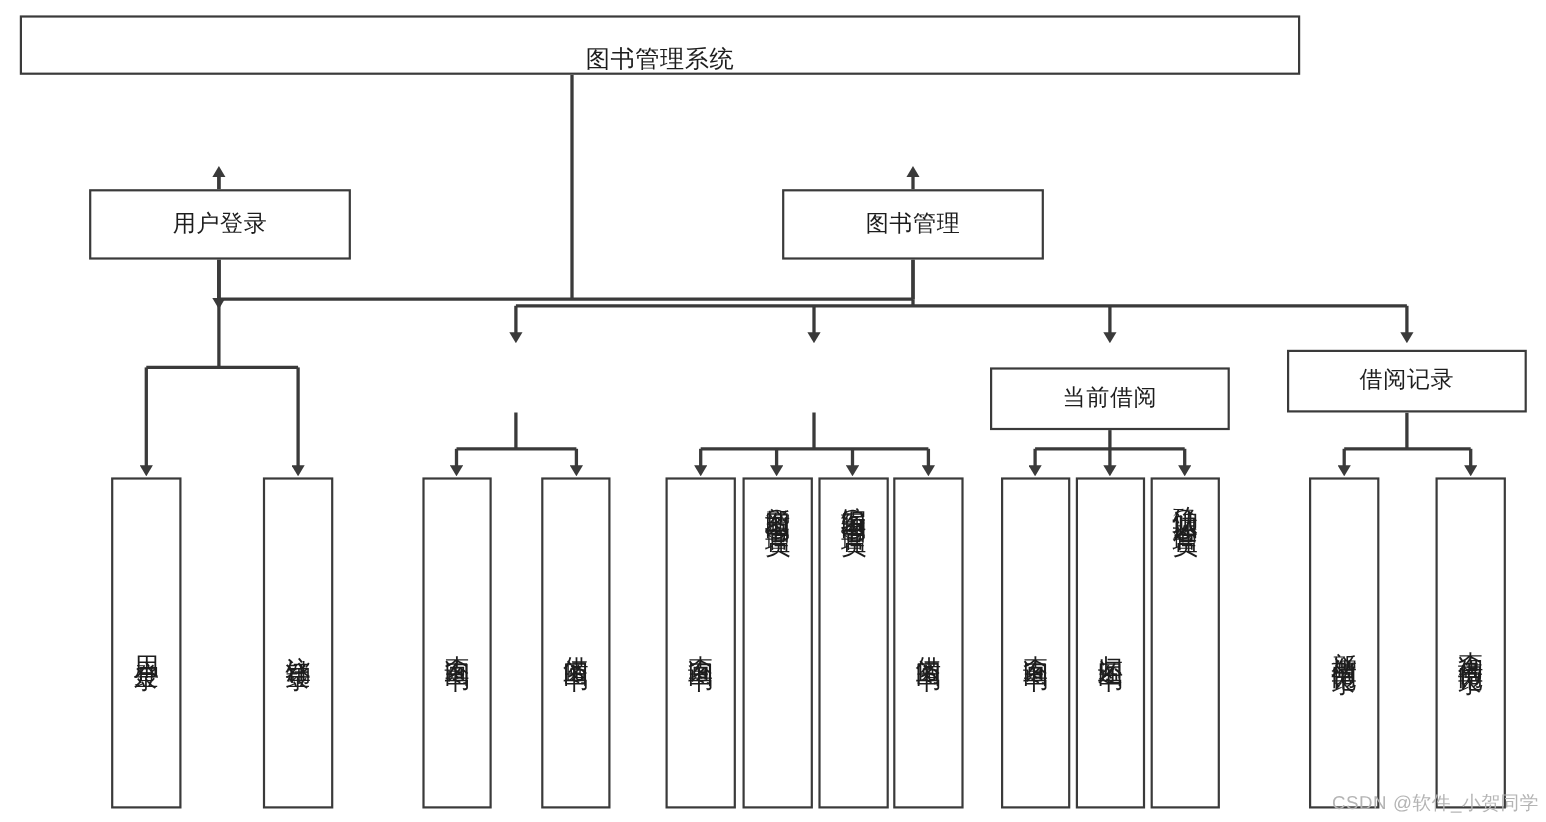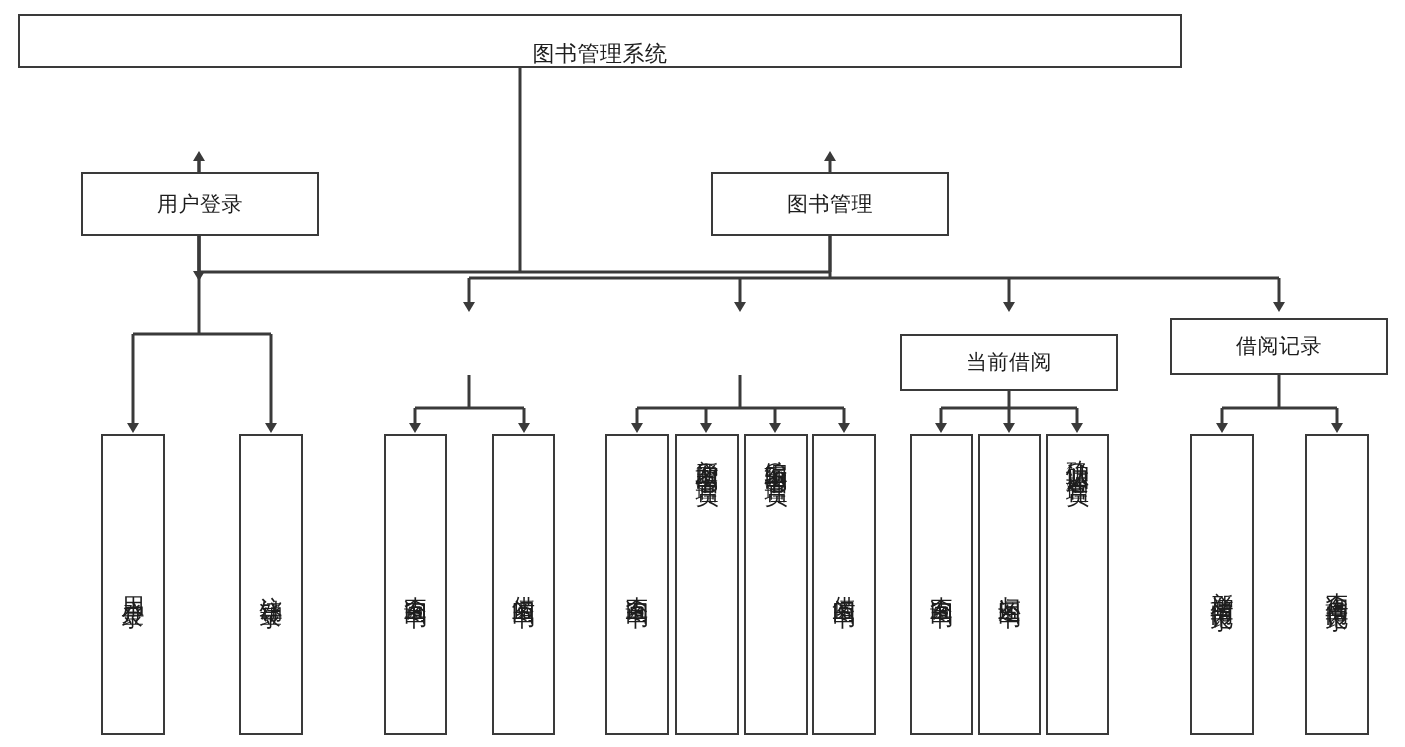--- a/index.html
+++ b/index.html
@@ -236,14 +236,15 @@
   </div>
 
   <div class="node vert mid" style="left:1190px; top:434px; width:64px; height:301px;">
     <span class="label">新增借阅记录</span>
   </div>
 
   <div class="node vert mid" style="left:1305px; top:434px; width:64px; height:301px;">
     <span class="label">查询借阅记录</span>
   </div>
 
+  <div id="watermark">CSDN @软件_小贺同学</div>
 
 </div>
 
 </body></html>

